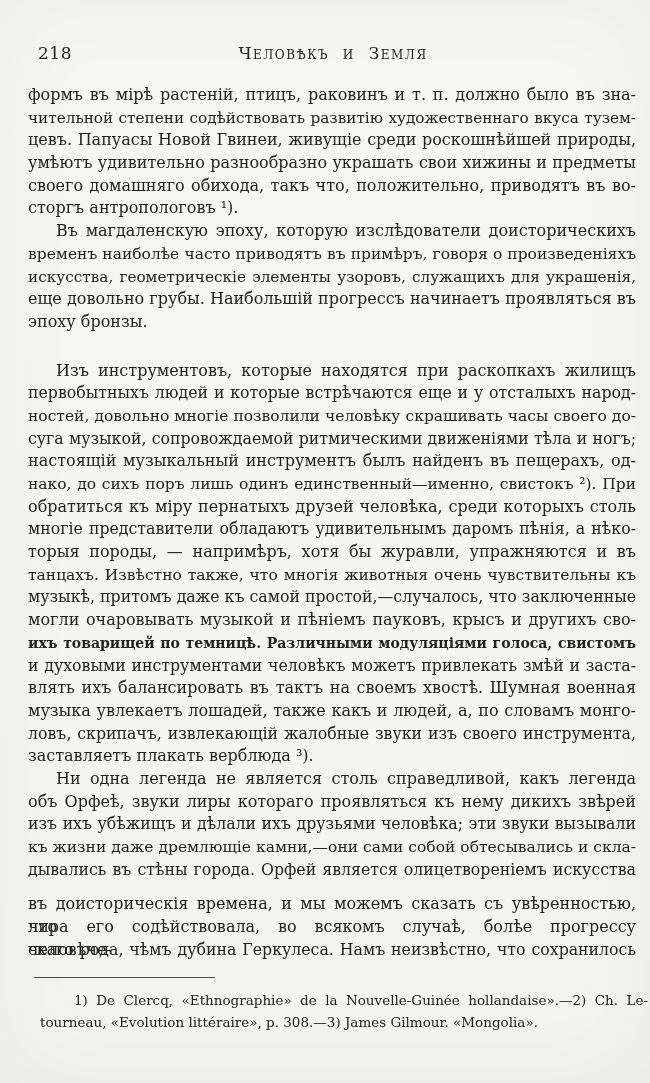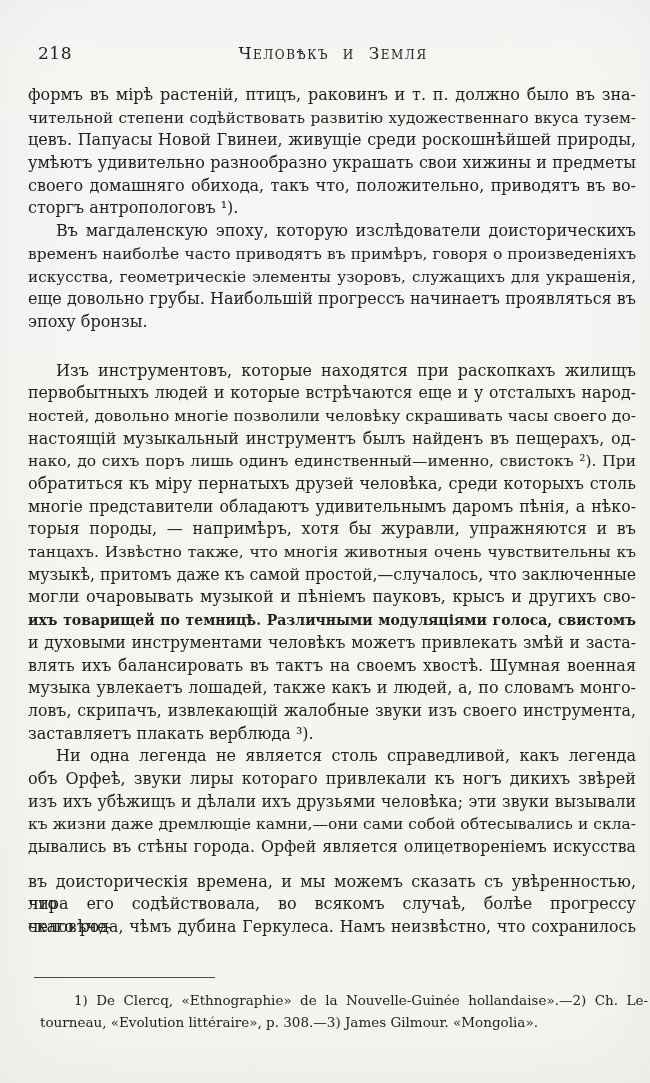--- a/index.html
+++ b/index.html
@@ -105,38 +105,39 @@
         <div class="line indent" style="">Въ магдаленскую эпоху, которую изслѣдователи доисторическихъ</div>
         <div class="line" style="font-size: 15.5px;">временъ наиболѣе часто приводятъ въ примѣръ, говоря о произведеніяхъ</div>
         <div class="line" style="font-size: 15.25px;">искусства, геометрическіе элементы узоровъ, служащихъ для украшенія,</div>
         <div class="line" style="">еще довольно грубы. Наибольшій прогрессъ начинаетъ проявляться въ</div>
         <div class="line last" style="">эпоху бронзы.</div>
       </div>
       <div class="paragraph section-gap">
         <div class="line indent" style="">Изъ инструментовъ, которые находятся при раскопкахъ жилищъ</div>
         <div class="line" style="font-size: 15.75px;">первобытныхъ людей и которые встрѣчаются еще и у отсталыхъ народ-</div>
         <div class="line" style="font-size: 15.5px;">ностей, довольно многіе позволили человѣку скрашивать часы своего до-</div>
+        <div class="line" style="font-size: 15.75px;">суга музыкой, сопровождаемой ритмическими движеніями тѣла и ногъ;</div>
         <div class="line" style="">настоящій музыкальный инструментъ былъ найденъ въ пещерахъ, од-</div>
         <div class="line" style="font-size: 15.5px;">нако, до сихъ поръ лишь одинъ единственный—именно, свистокъ ²). При</div>
         <div class="line" style="">обратиться къ міру пернатыхъ друзей человѣка, среди которыхъ столь</div>
         <div class="line" style="font-size: 15.75px;">многіе представители обладаютъ удивительнымъ даромъ пѣнія, а нѣко-</div>
         <div class="line" style="">торыя породы, — напримѣръ, хотя бы журавли, упражняются и въ</div>
         <div class="line" style="font-size: 15.5px;">танцахъ. Извѣстно также, что многія животныя очень чувствительны къ</div>
         <div class="line" style="font-size: 15.75px;">музыкѣ, притомъ даже къ самой простой,—случалось, что заключенные</div>
         <div class="line" style="">могли очаровывать музыкой и пѣніемъ пауковъ, крысъ и другихъ сво-</div>
         <div class="line" style="font-size: 14px; font-weight: bold;">ихъ товарищей по темницѣ. Различными модуляціями голоса, свистомъ</div>
         <div class="line" style="font-size: 15.75px;">и духовыми инструментами человѣкъ можетъ привлекать змѣй и заста-</div>
         <div class="line" style="">влять ихъ балансировать въ тактъ на своемъ хвостѣ. Шумная военная</div>
         <div class="line" style="">музыка увлекаетъ лошадей, также какъ и людей, а, по словамъ монго-</div>
         <div class="line" style="font-size: 15.75px;">ловъ, скрипачъ, извлекающій жалобные звуки изъ своего инструмента,</div>
         <div class="line last" style="">заставляетъ плакать верблюда ³).</div>
       </div>
       <div class="paragraph">
         <div class="line indent" style="">Ни одна легенда не является столь справедливой, какъ легенда</div>
-        <div class="line" style="">объ Орфеѣ, звуки лиры котораго привлекали къ ногъ дикихъ звѣрей</div>
+        <div class="line" style="">объ Орфеѣ, звуки лиры котораго проявляться къ нему дикихъ звѣрей</div>
         <div class="line" style="font-size: 15.75px;">изъ ихъ убѣжищъ и дѣлали ихъ друзьями человѣка; эти звуки вызывали</div>
         <div class="line" style="font-size: 15.5px;">къ жизни даже дремлющіе камни,—они сами собой обтесывались и скла-</div>
         <div class="line" style="font-size: 15.75px;">дывались въ стѣны города. Орфей является олицетвореніемъ искусства</div>
         <div class="line" style="font-size: 16px; margin-top: 12px;">въ доисторическія времена, и мы можемъ сказать съ увѣренностью, что</div>
         <div class="line" style="">лира его содѣйствовала, во всякомъ случаѣ, болѣе прогрессу человѣче-</div>
         <div class="line" style="font-size: 15.75px;">скаго рода, чѣмъ дубина Геркулеса. Намъ неизвѣстно, что сохранилось</div>
       </div>
     </div>
 
   <hr class="footnote-separator">

